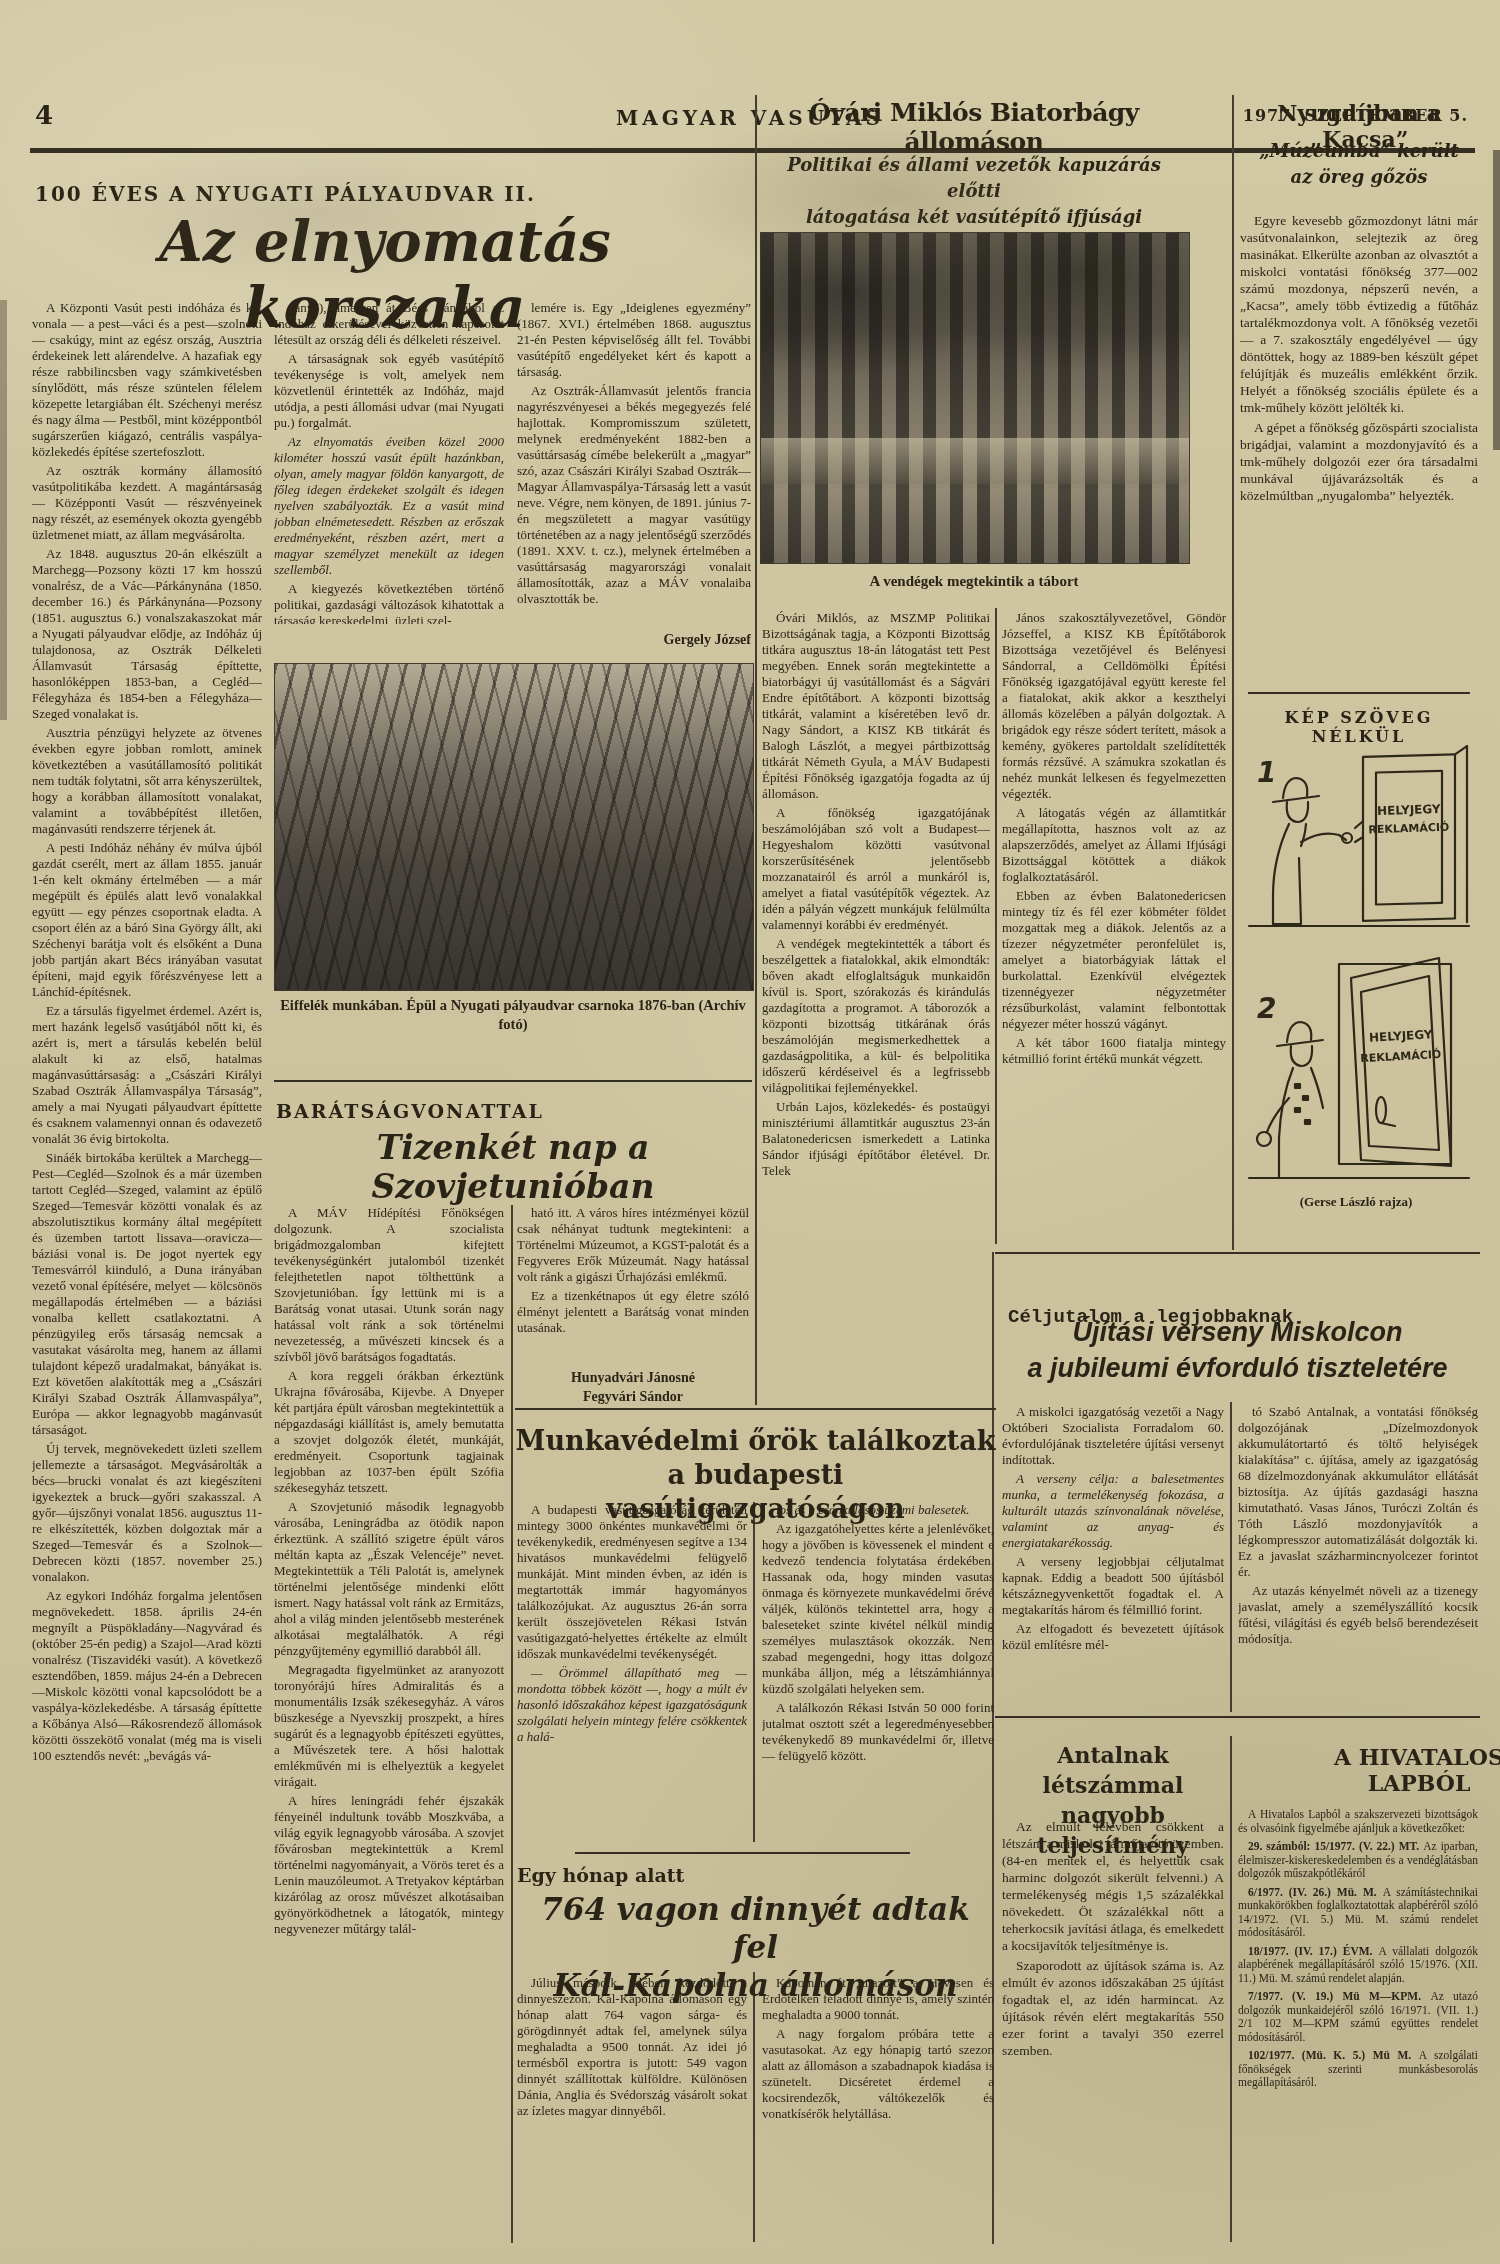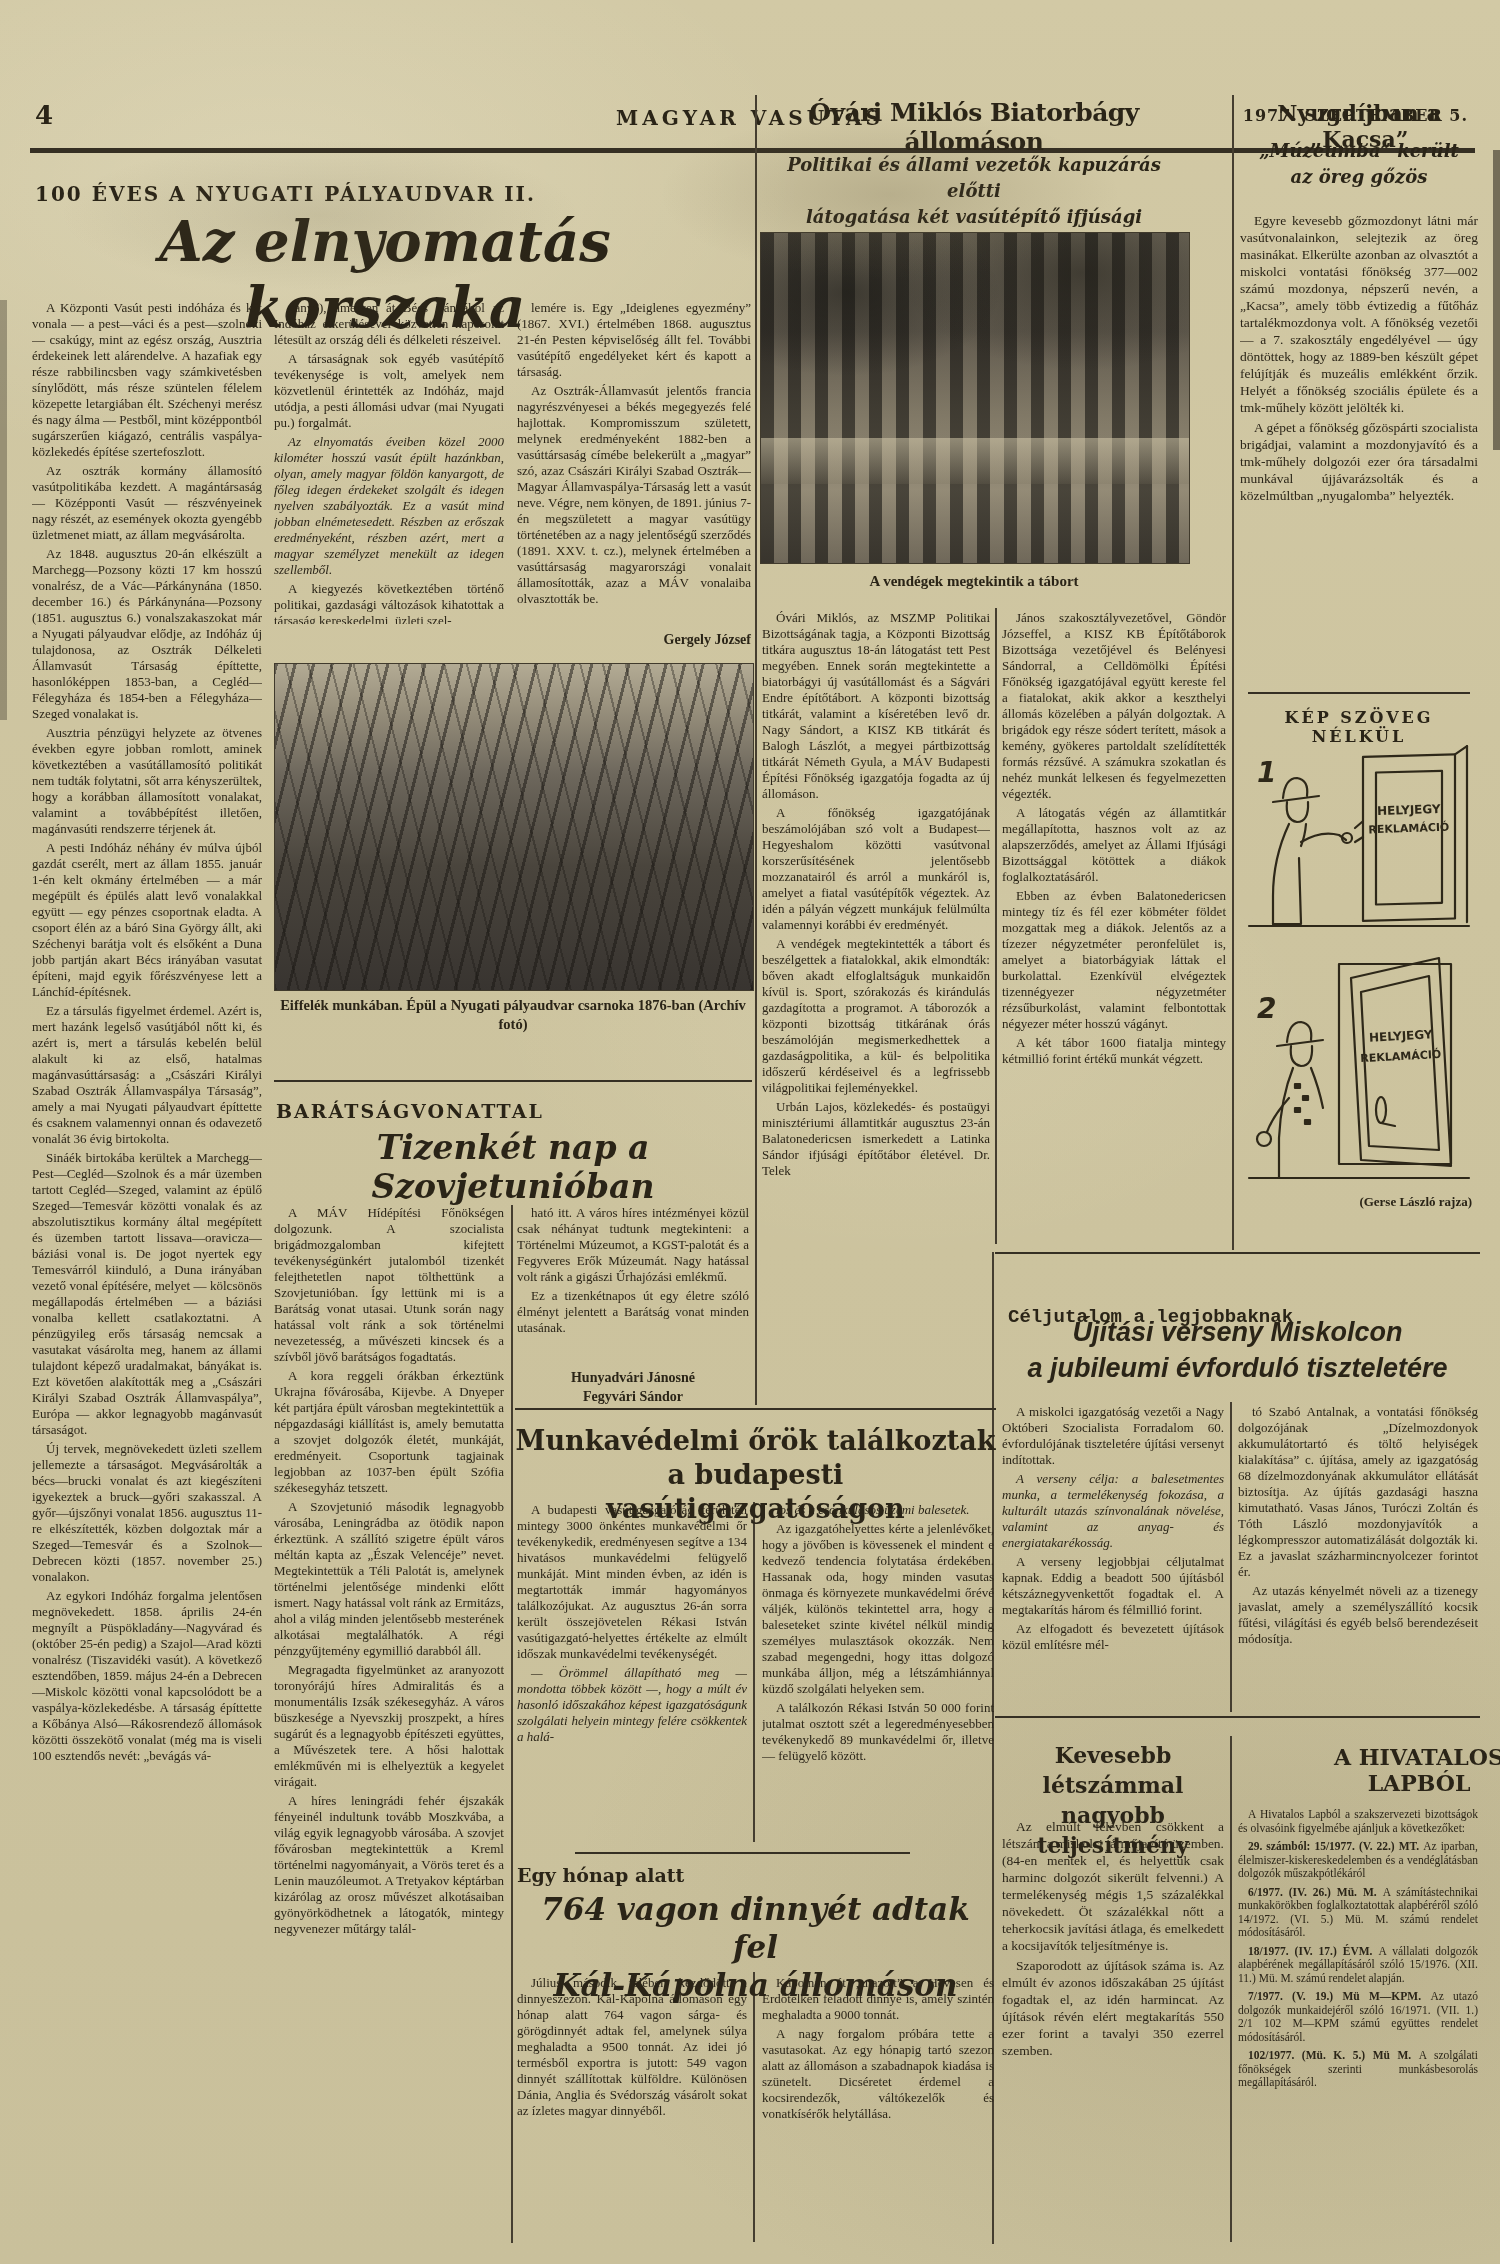--- a/index.html
+++ b/index.html
@@ -212,42 +212,42 @@
       <path d="M50,120 Q38,150 36,190 L36,230"></path>
       <path d="M68,120 Q76,140 80,160"></path>
       <path d="M46,150 Q30,168 24,184"></path>
       <circle cx="21" cy="191" r="7"></circle>
       <rect x="52" y="136" width="5" height="4" fill="#2e2819"></rect>
       <rect x="60" y="148" width="5" height="4" fill="#2e2819"></rect>
       <rect x="52" y="160" width="5" height="4" fill="#2e2819"></rect>
       <rect x="62" y="172" width="5" height="4" fill="#2e2819"></rect>
     </g>
   </svg>
-  <div class="abs" style="left:1240px;top:1194px;width:232px;text-align:right;font-weight:bold;font-size:13px;">(Gerse László rajza)</div>
+  <div class="abs" style="left:1240px;top:1194px;width:232px;text-align:center;font-weight:bold;font-size:13px;">(Gerse László rajza)</div>
 
   <div class="hrule" style="left:995px;top:1252px;width:485px;height:2px;"></div>
   <div class="abs kicker" style="left:1008px;top:1282px;font-size:19px;font-family:Liberation Mono, monospace;letter-spacing:0;margin-top:24px;">Céljutalom a legjobbaknak</div>
   <div class="abs ital ctr" style="left:995px;top:1314px;width:485px;font-size:27px;line-height:36px;font-weight:bold;font-family:'Liberation Sans',sans-serif;">
     <div>Újítási verseny Miskolcon</div>
     <div>a jubileumi évforduló tiszteletére</div>
   </div>
   <div class="body-col" style="left:1002px;top:1404px;width:222px;height:306px;">
       <p class="para">A miskolci igazgatóság vezetői a Nagy Októberi Szocialista Forradalom 60. évfordulójának tiszteletére újítási versenyt indítottak.</p>
       <p class="para em">A verseny célja: a balesetmentes munka, a termelékenység fokozása, a kulturált utazás színvonalának növelése, valamint az anyag- és energiatakarékosság.</p>
       <p class="para">A verseny legjobbjai céljutalmat kapnak. Eddig a beadott 500 újításból kétszáznegyvenkettőt fogadtak el. A megtakarítás három és félmillió forint.</p>
       <p class="para">Az elfogadott és bevezetett újítások közül említésre mél-</p>
     </div>
   <div class="body-col" style="left:1238px;top:1404px;width:240px;height:306px;">
       <p class="para">tó Szabó Antalnak, a vontatási főnökség dolgozójának „Dízelmozdonyok akkumulátortartó és töltő helyiségek kialakítása” c. újítása, amely az igazgatóság 68 dízelmozdonyának akkumulátor ellátását biztosítja. Az újítás gazdasági haszna kimutatható. Vasas János, Turóczi Zoltán és Tóth László mozdonyjavítók a légkompresszor automatizálását dolgozták ki. Ez a javaslat százharmincnyolcezer forintot ér.</p>
       <p class="para">Az utazás kényelmét növeli az a tizenegy javaslat, amely a személyszállító kocsik fűtési, világítási és egyéb belső berendezéseit módosítja.</p>
     </div>
 
   <div class="hrule" style="left:995px;top:1716px;width:485px;height:2px;"></div>
   <div class="abs display ctr" style="left:1002px;top:1740px;width:222px;font-size:22px;line-height:30px;">
-    <div>Kevesebb létszámmal</div>
+    <div>Antalnak létszámmal</div>
     <div>nagyobb teljesítmény</div>
   </div>
   <div class="body-col" style="left:1002px;top:1818px;width:222px;height:420px;font-size:13.5px;line-height:17px;">
       <p class="para">Az elmúlt félévben csökkent a létszám a miskolci járműjavító üzemben. (84-en mentek el, és helyettük csak harminc dolgozót sikerült felvenni.) A termelékenység mégis 1,5 százalékkal növekedett. Öt százalékkal nőtt a teherkocsik javítási átlaga, és emelkedett a kocsijavítók teljesítménye is.</p>
       <p class="para">Szaporodott az újítások száma is. Az elmúlt év azonos időszakában 25 újítást fogadtak el, az idén harmincat. Az újítások révén elért megtakarítás 550 ezer forint a tavalyi 350 ezerrel szemben.</p>
     </div>
 
   <div class="abs display ctr" style="left:1299px;top:1744px;width:240px;font-size:22px;">A HIVATALOS LAPBÓL</div>
   <div class="body-col small-col" style="left:1238px;top:1788px;width:240px;height:454px;margin-top:20px;">
       <p class="para">A Hivatalos Lapból a szakszervezeti bizottságok és olvasóink figyelmébe ajánljuk a következőket:</p>

